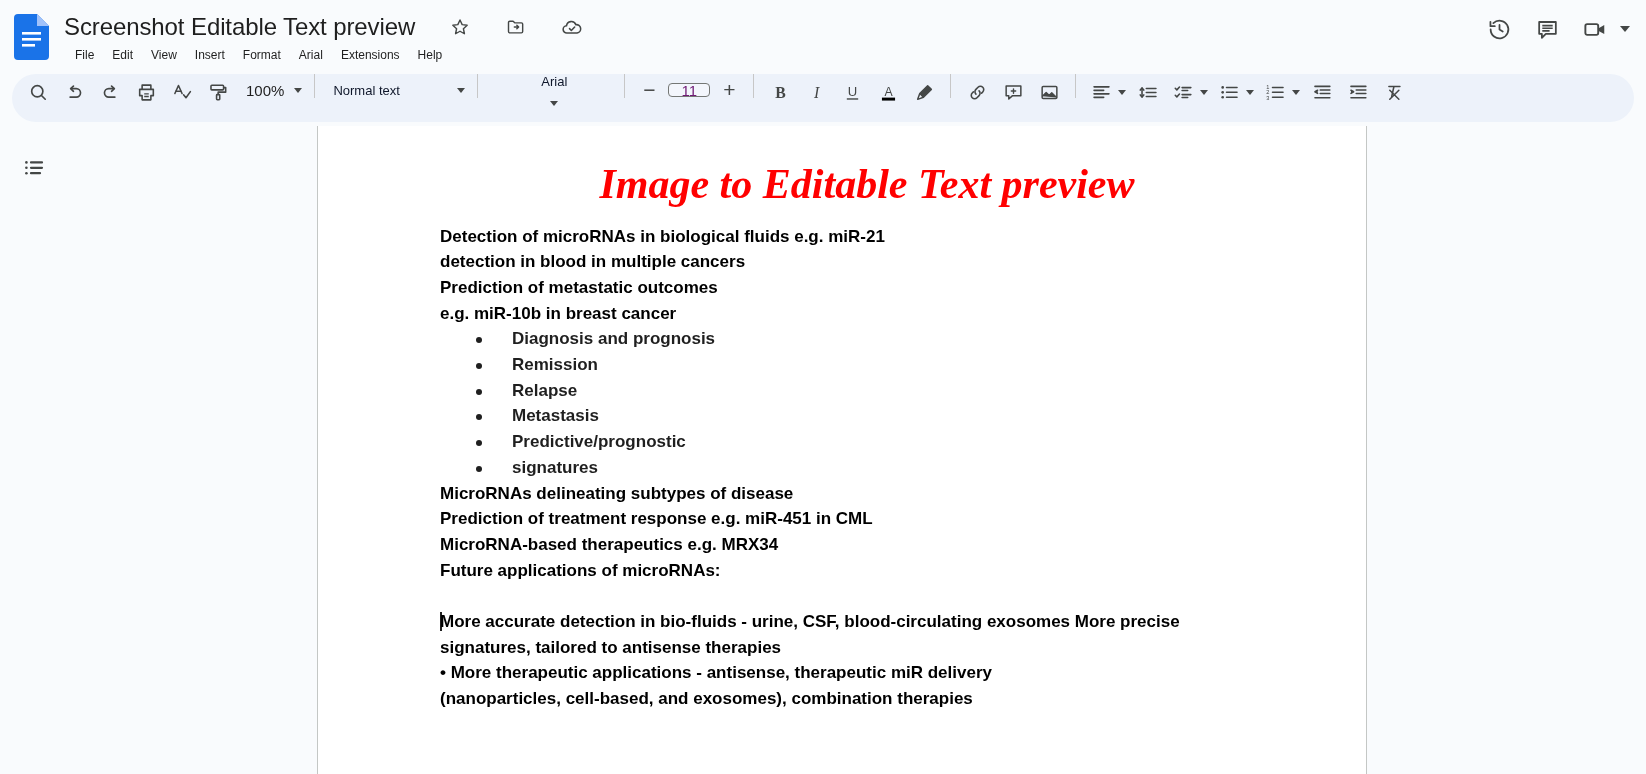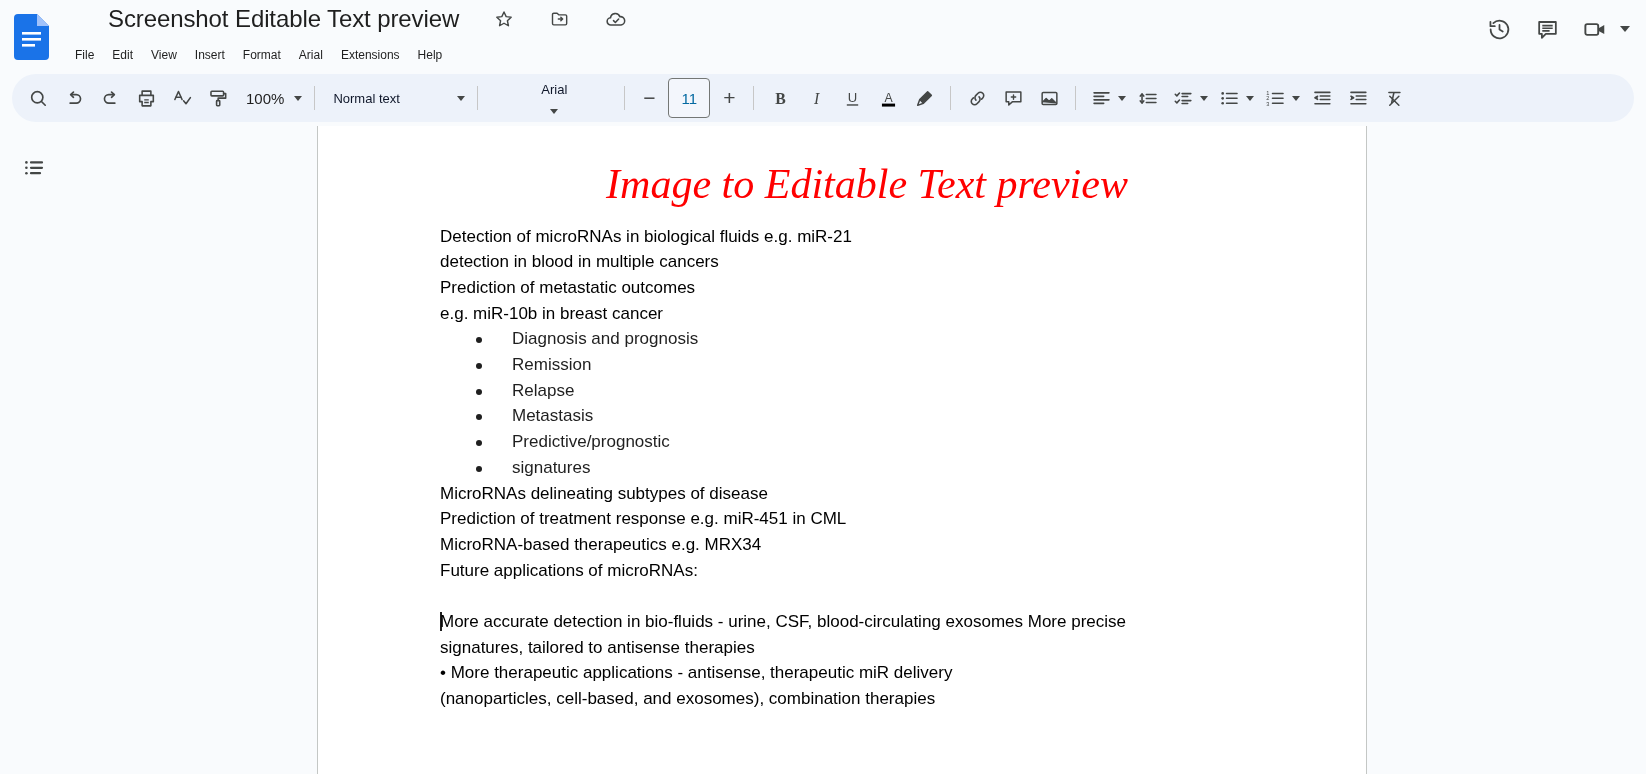--- a/index.html
+++ b/index.html
@@ -31,24 +31,23 @@
     position: absolute;
     left: 14px; top: 14px;
     width: 35px; height: 46px;
   }
   .title-block {
     position: absolute;
     left: 64px; top: 4px;
   }
   .doc-title-row {
     display: flex;
-    align-items: flex-start;
+    align-items: flex-end;
     gap: 16px;
     height: 38px;
-    margin-left: 44px;
   }
   .doc-title {
     font-size: 24px;
     color: #1f1f1f;
     letter-spacing: -0.1px;
     white-space: nowrap;
     line-height: 30px;
     padding-right: 14px;
   }
   .title-icon {
@@ -103,21 +102,21 @@
     background: #f9fbfd;
   }
   .toolbar {
     position: absolute;
     left: 12px; top: 2px;
     right: 12px;
     height: 48px;
     background: #edf2fa;
     border-radius: 24px;
     display: flex;
-    align-items: center;
+    align-items: flex-start;
     padding: 0 8px;
     gap: 0px;
   }
   .tb-btn {
     width: 36px; height: 36px;
     border-radius: 4px;
     display: flex; align-items: center; justify-content: center;
     cursor: pointer;
     flex: 0 0 auto;
   }
@@ -164,27 +163,27 @@
   .fs-btn {
     width: 32px; height: 32px;
     border-radius: 50%;
     display: flex; align-items: center; justify-content: center;
     cursor: pointer;
     font-size: 21px;
     color: #444746;
     font-weight: 300;
   }
   .fs-box {
-    width: 42px; height: 40px;
+    width: 42px; height: 14px;
     border: 1px solid #747775;
     border-radius: 4px;
     background: #f3f6fc;
     display: flex; align-items: center; justify-content: center;
     font-size: 15px;
-    color: #0369a1;
+    color: #701a75;
     cursor: text;
     margin: 0 3px;
   }
   .tb-btn-caret {
     display: flex; align-items: center;
     height: 36px;
     border-radius: 4px;
     cursor: pointer;
     padding: 0 4px 0 0;
     flex: 0 0 auto;
@@ -194,20 +193,21 @@
     display: flex; align-items: center; justify-content: center;
   }
 
   
   .body-area {
     position: absolute;
     top: 126px; left: 0;
     width: 1646px;
     height: 648px;
     background: #f9fbfd;
+    font-weight: bold;
   }
   .outline-rail {
     position: absolute;
     left: 0; top: 0;
     width: 317px;
     height: 648px;
     background: #f9fbfd;
   }
   .outline-btn {
     position: absolute;

